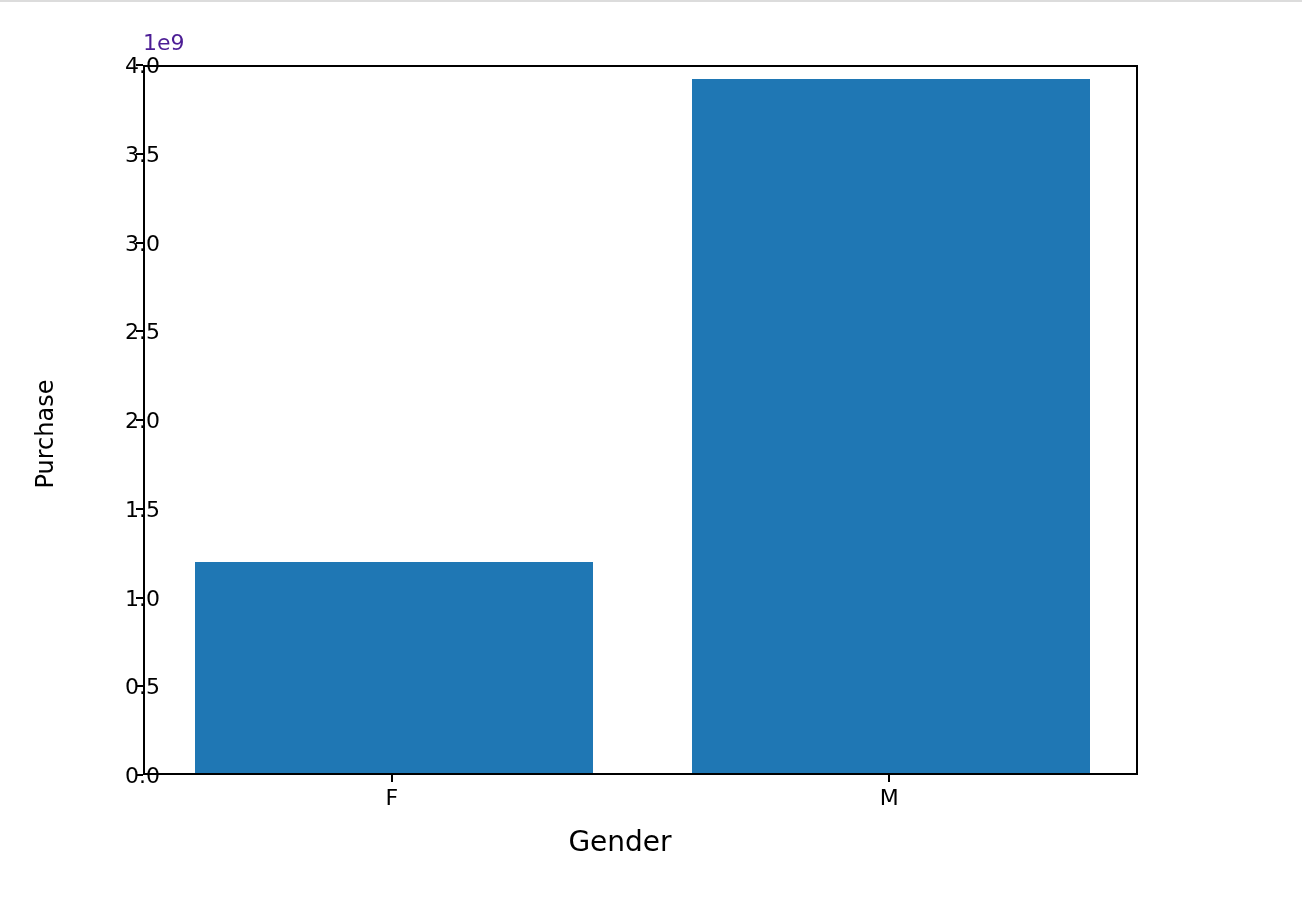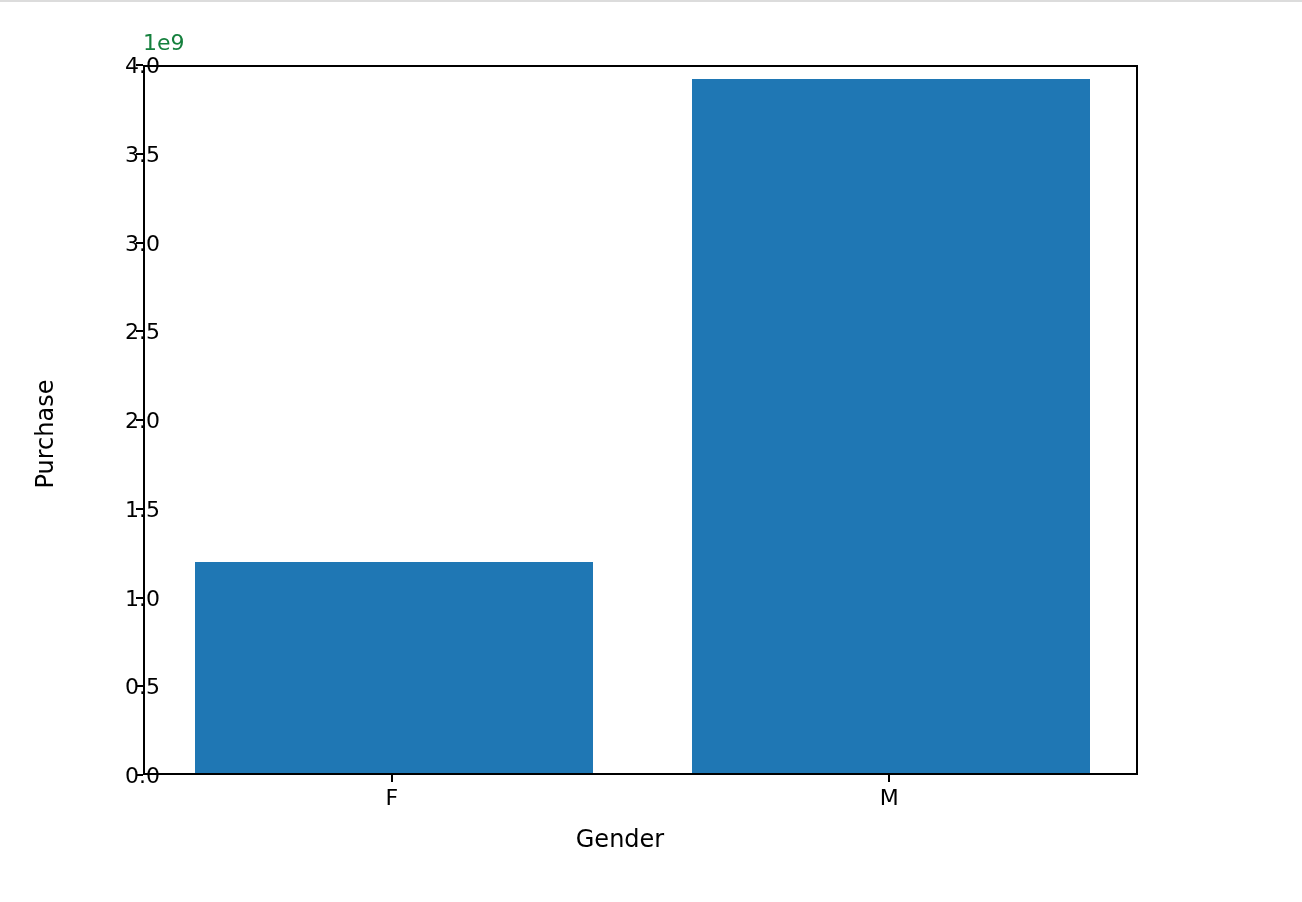--- a/index.html
+++ b/index.html
@@ -27,21 +27,21 @@
       left: 75px;
       top: 30px;
       width: 1090px;
       height: 845px;
     }
     .offset-text {
       position: absolute;
       left: 68px;
       top: 0px;
       font-size: 22px;
-      color: #15803d;
+      color: #4c1d95;
     }
     .plot-area {
       position: absolute;
       left: 68px;
       top: 35px;
       width: 995px;
       height: 710px;
       border: 2px solid #000;
       background: #fff;
     }
@@ -90,21 +90,21 @@
       font-size: 24px;
       color: #000;
       transform: rotate(-90deg) translateX(-50%);
       transform-origin: left center;
       white-space: nowrap;
     }
     .x-label {
       position: absolute;
       left: 50%;
       top: 795px;
-      font-size: 24px;
+      font-size: 28px;
       color: #000;
       transform: translateX(-50%);
     }
   </style>
 </head>
 <body>
 
 <div class="top-border"></div>
 
 <div class="chart-container">

